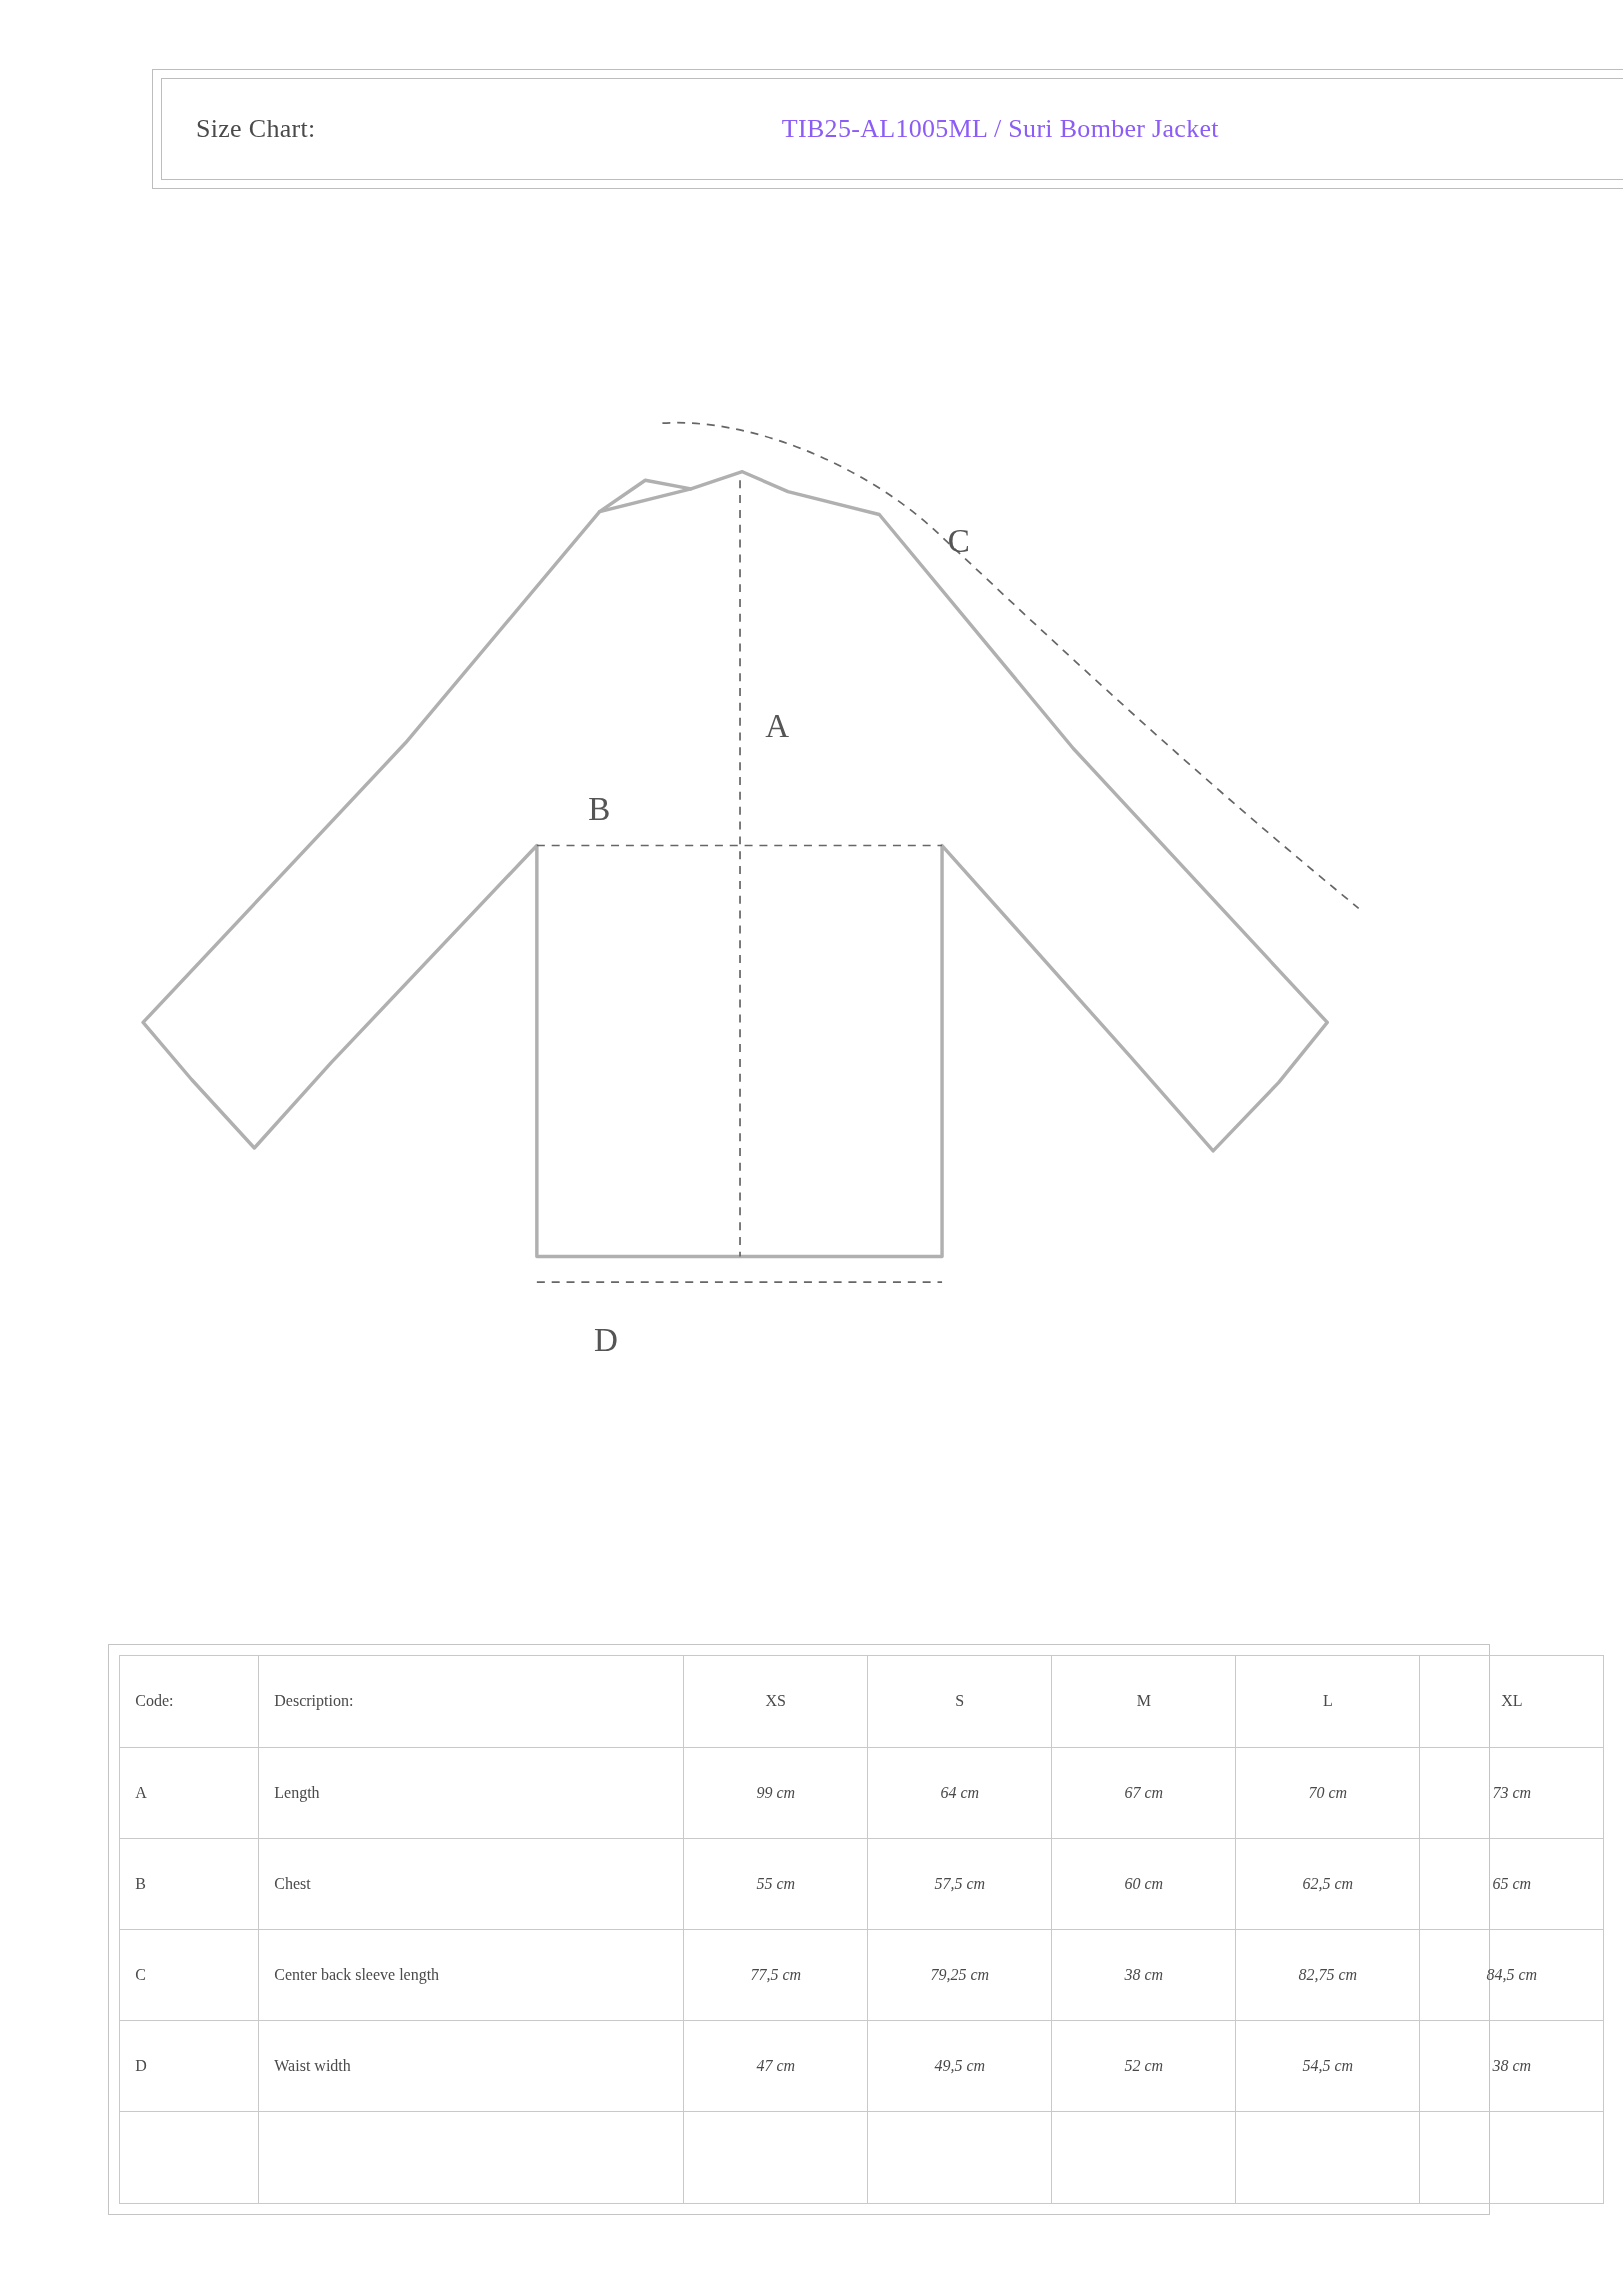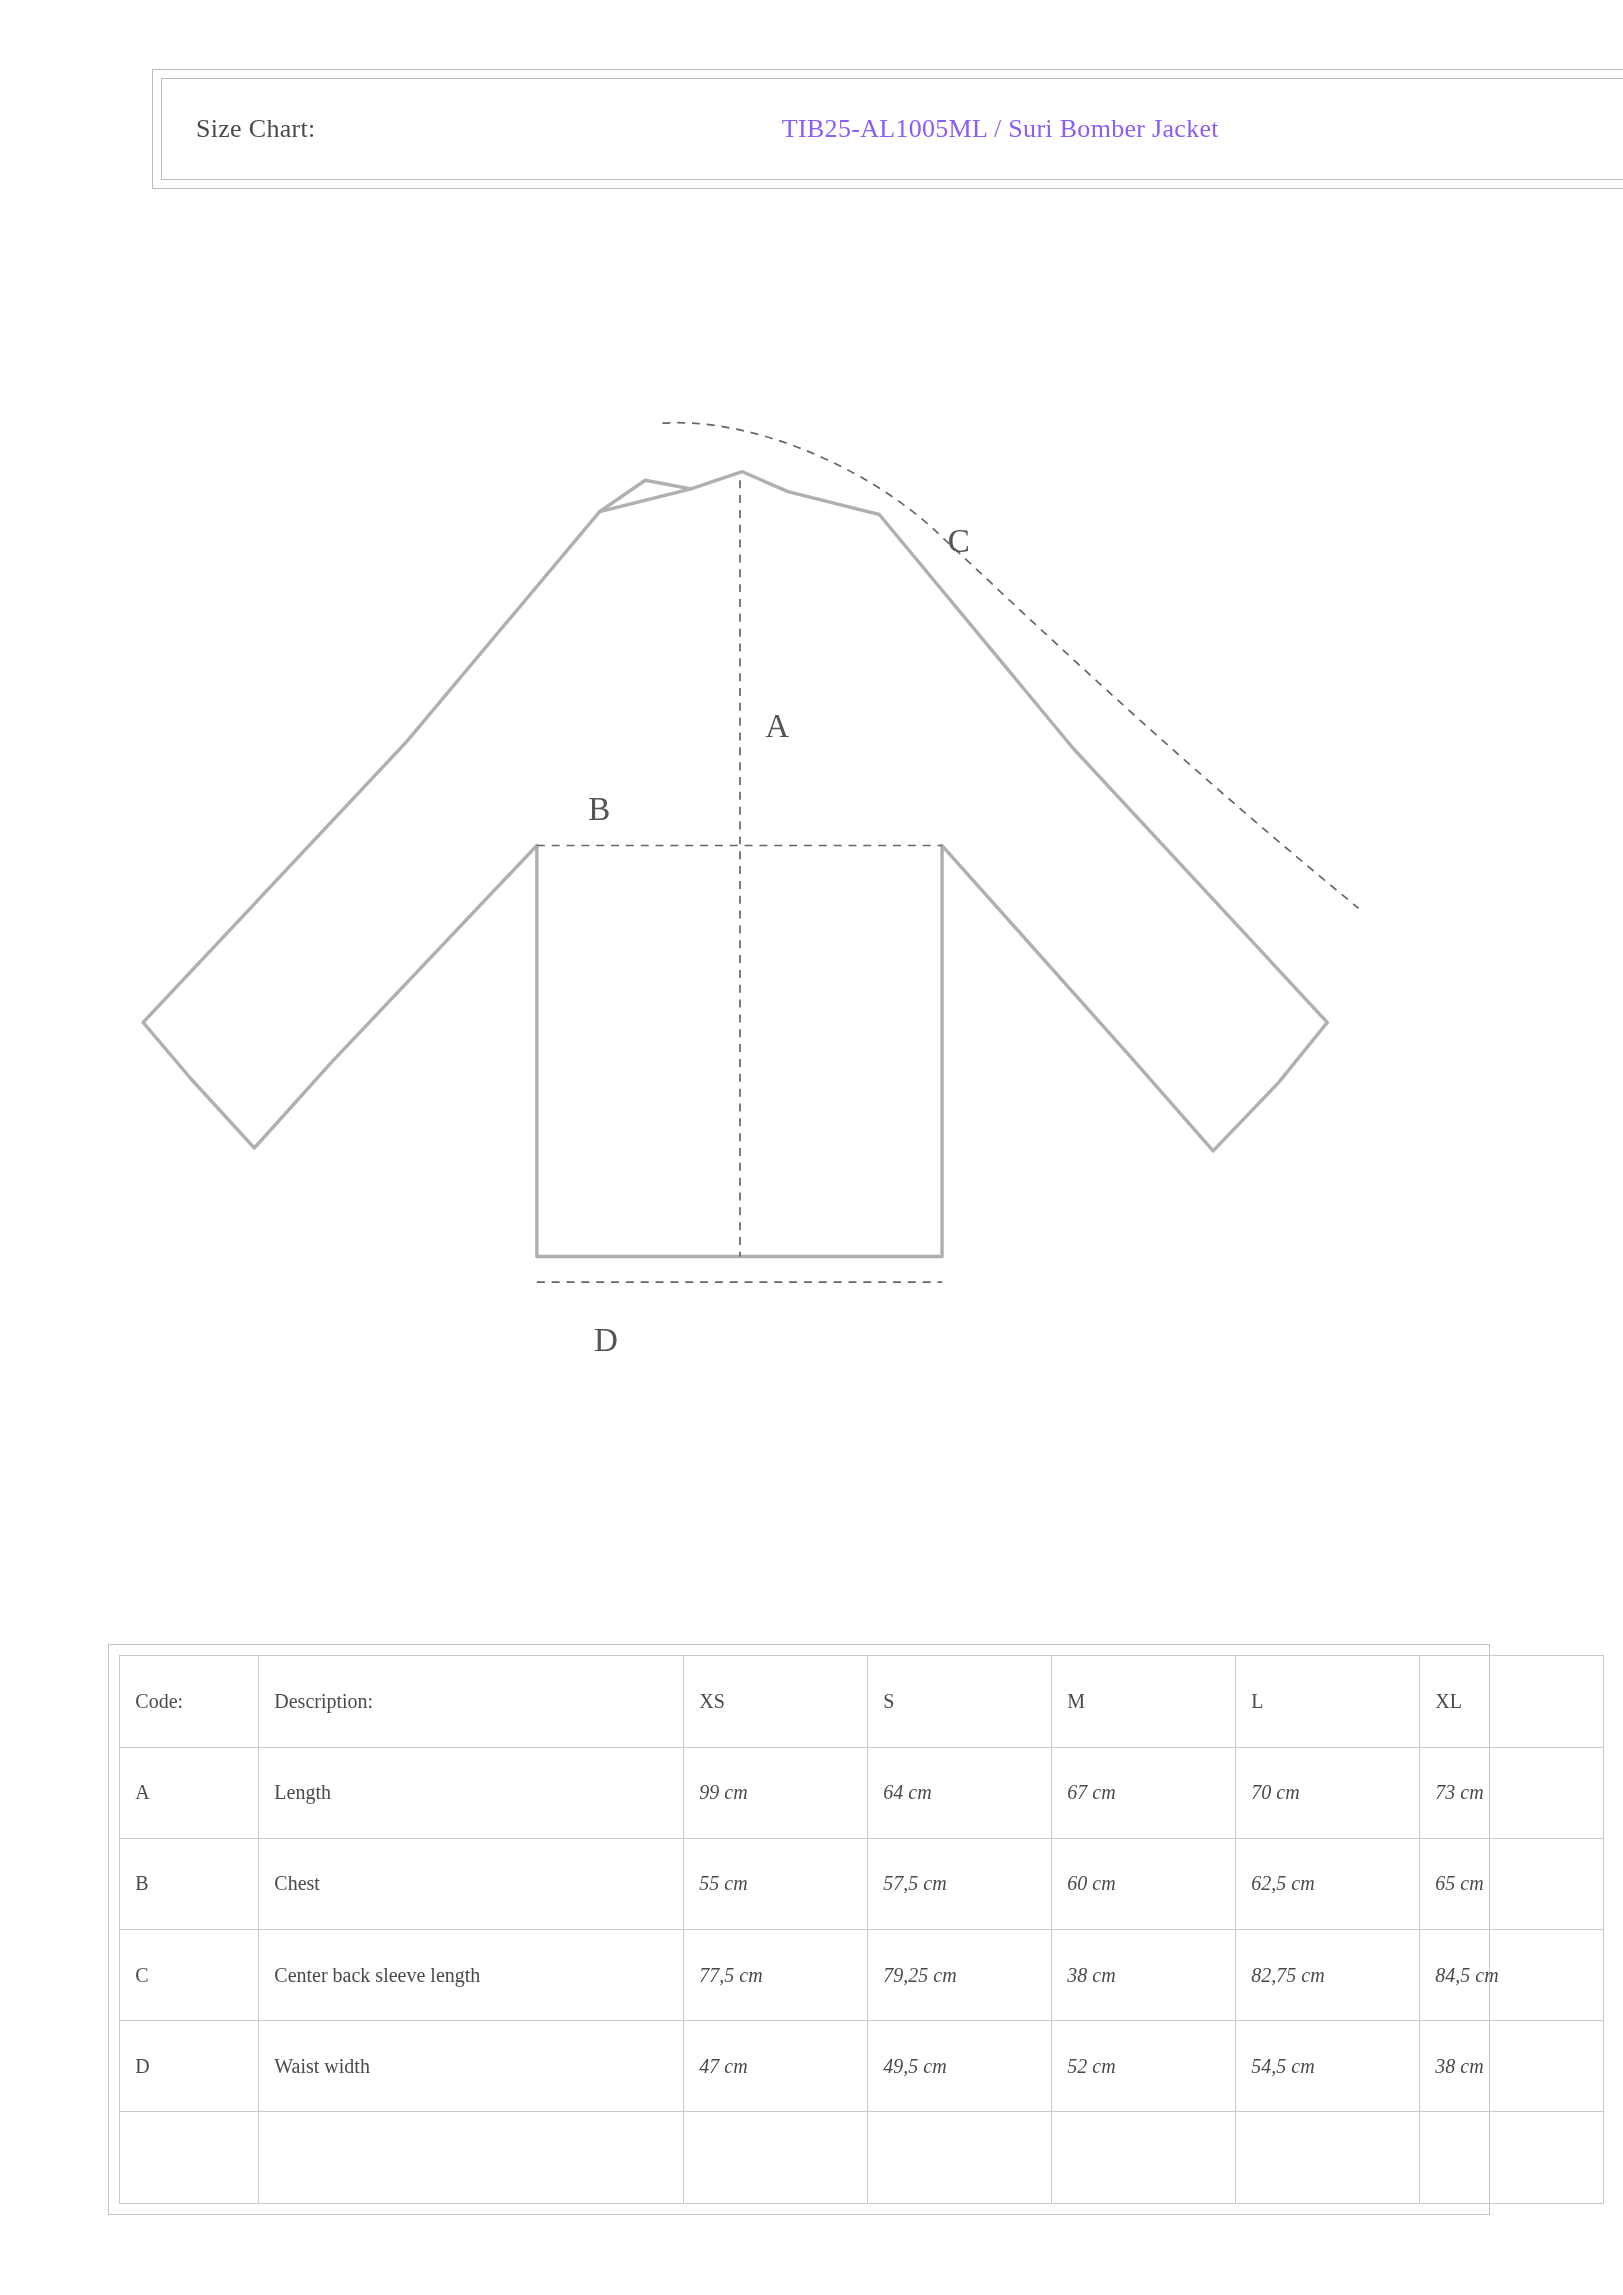--- a/index.html
+++ b/index.html
@@ -89,30 +89,30 @@
   }
   table.size-table {
     width: 100%;
     height: 100%;
     border-collapse: collapse;
     table-layout: fixed;
   }
   table.size-table td {
     border: 0.6px solid #c9c9c9;
     padding: 0 15px;
-    font-size: 20px;
+    font-size: 16px;
     color: #4a4a4a;
     vertical-align: middle;
     height: 88px;
     white-space: nowrap;
     overflow: hidden;
   }
   td.col-code { width: 108px; }
   td.col-desc { width: 394px; font-family: Liberation Serif, serif; }
-  td.col-size { width: 153px; }
+  td.col-size { width: 153px; text-align: center; }
   .val { font-style: italic; }
   .hdr { font-style: normal; }
 </style>
 </head>
 <body>
 
 <div class="header-outer">
   <div class="header-inner">
     <div class="header-label">Size Chart:</div>
     <div class="header-title">TIB25-AL1005ML / Suri Bomber Jacket</div>

